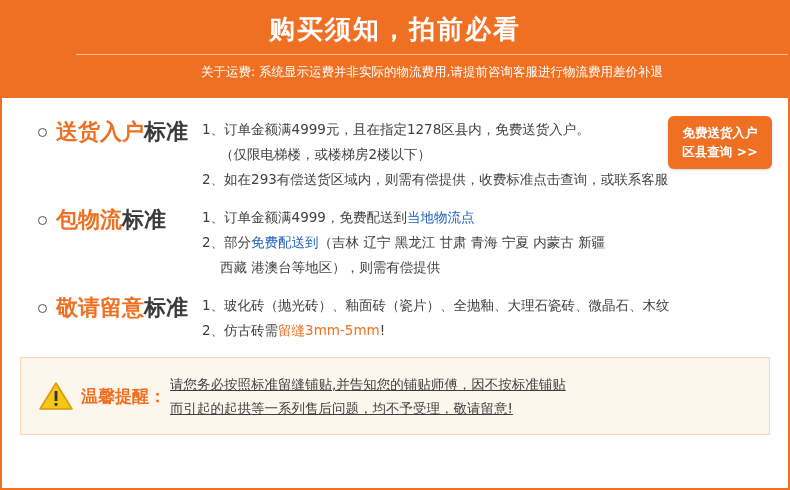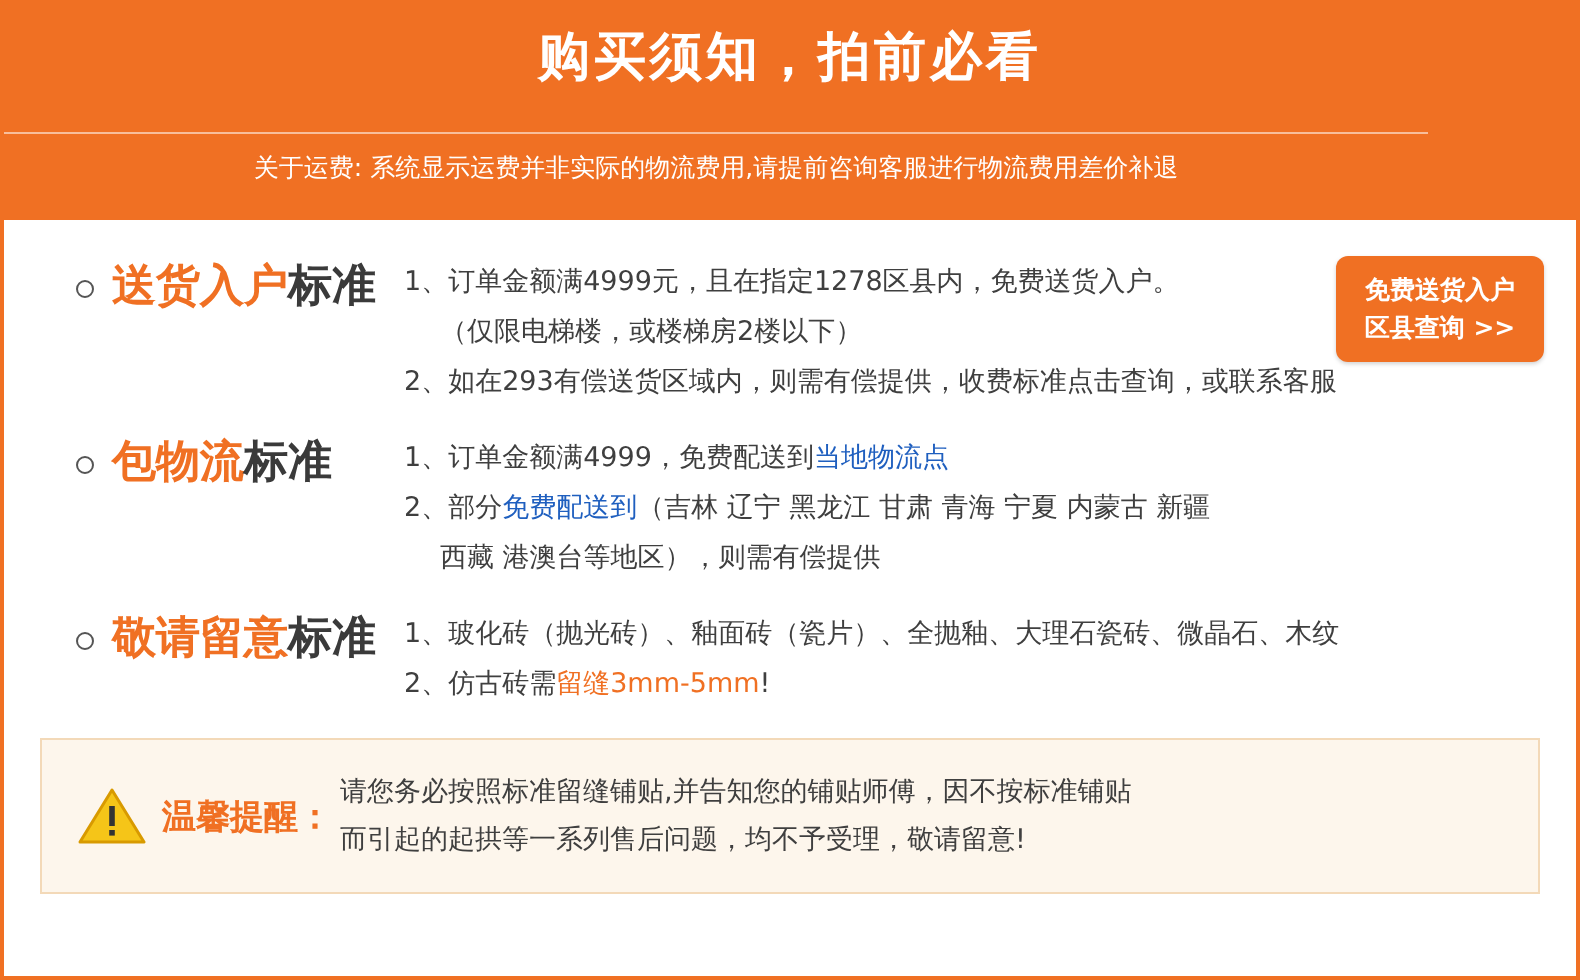--- a/index.html
+++ b/index.html
@@ -29,23 +29,23 @@
   }
   .header-title {
     color: #ffffff;
     font-size: 26px;
     font-weight: bold;
     letter-spacing: 2px;
     line-height: 34px;
     font-family: "DejaVu Sans", "Liberation Sans", sans-serif;
   }
   .header-sub-wrap {
-    margin-top: 20px;
-    display: flex;
-    justify-content: flex-start;
+    margin-top: 8px;
+    display: flex;
+    justify-content: flex-end;
   }
   .header-sub {
     color: #ffffff;
     font-size: 12.5px;
     line-height: 20px;
     border-top: 1px solid rgba(255,255,255,0.55);
     padding-top: 7px;
     width: 712px;
     text-align: center;
   }
@@ -139,20 +139,21 @@
     color: #f07023;
     font-size: 17px;
     font-weight: bold;
     white-space: nowrap;
     margin-right: 4px;
   }
   .notice-text {
     font-size: 13.5px;
     color: #3f3f3f;
     line-height: 24px;
+    text-decoration: underline;
   }
 </style>
 </head>
 <body>
 
 <div class="page">
 
   <div class="header">
     <div class="header-title">购买须知，拍前必看</div>
     <div class="header-sub-wrap">

